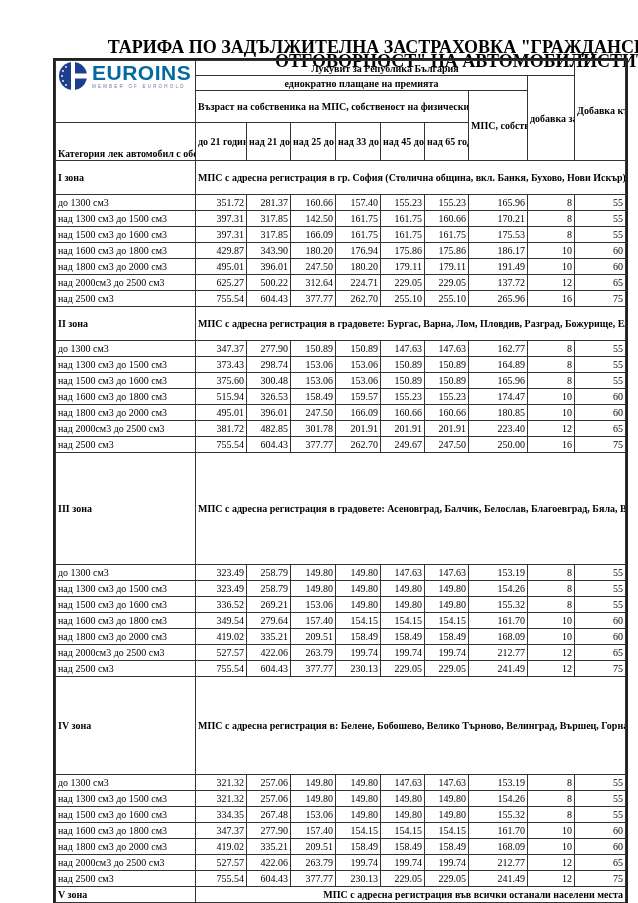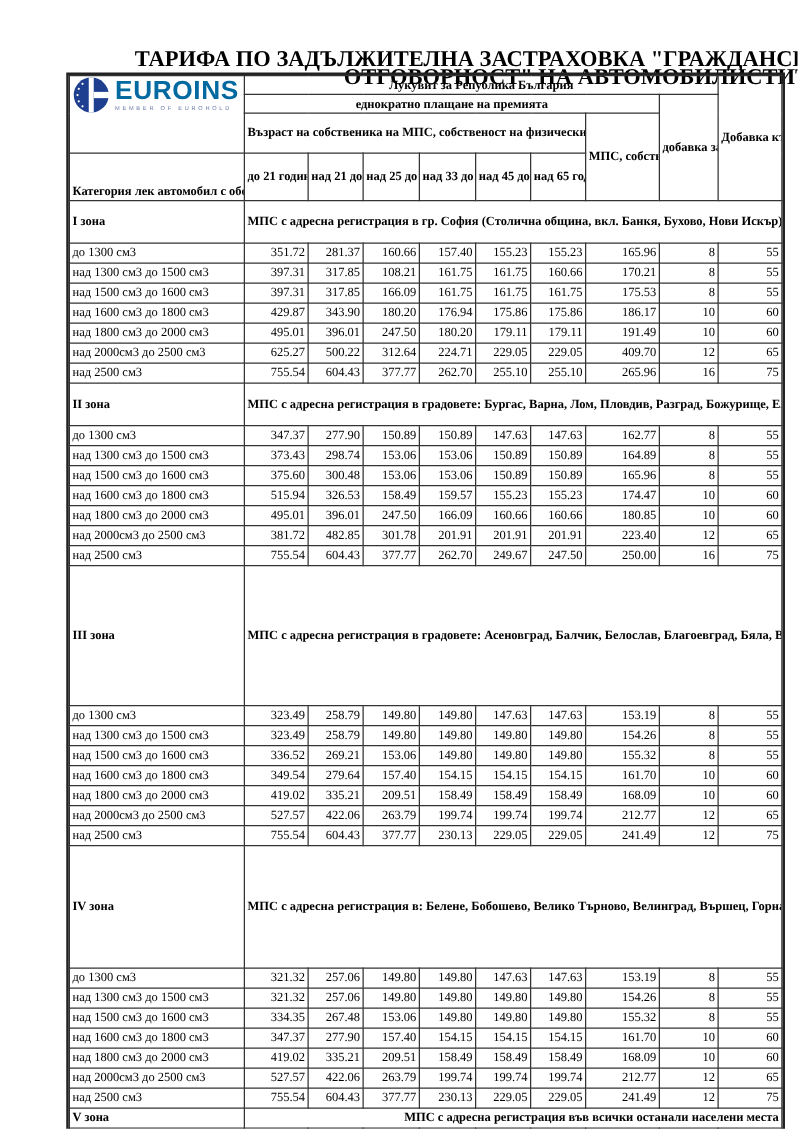--- a/index.html
+++ b/index.html
@@ -94,21 +94,21 @@
         <td class="num">155.23</td>
         <td class="num">155.23</td>
         <td class="num">165.96</td>
         <td class="num">8</td>
         <td class="num">55</td>
       </tr>
       <tr>
         <td class="label">над 1300 см3 до 1500 см3</td>
         <td class="num">397.31</td>
         <td class="num">317.85</td>
-        <td class="num">108.21</td>
+        <td class="num">142.50</td>
         <td class="num">161.75</td>
         <td class="num">161.75</td>
         <td class="num">160.66</td>
         <td class="num">170.21</td>
         <td class="num">8</td>
         <td class="num">55</td>
       </tr>
       <tr>
         <td class="label">над 1500 см3 до 1600 см3</td>
         <td class="num">397.31</td>
@@ -146,21 +146,21 @@
         <td class="num">60</td>
       </tr>
       <tr>
         <td class="label">над 2000см3 до 2500 см3</td>
         <td class="num">625.27</td>
         <td class="num">500.22</td>
         <td class="num">312.64</td>
         <td class="num">224.71</td>
         <td class="num">229.05</td>
         <td class="num">229.05</td>
-        <td class="num">409.70</td>
+        <td class="num">137.72</td>
         <td class="num">12</td>
         <td class="num">65</td>
       </tr>
       <tr>
         <td class="label">над 2500 см3</td>
         <td class="num">755.54</td>
         <td class="num">604.43</td>
         <td class="num">377.77</td>
         <td class="num">262.70</td>
         <td class="num">255.10</td>

